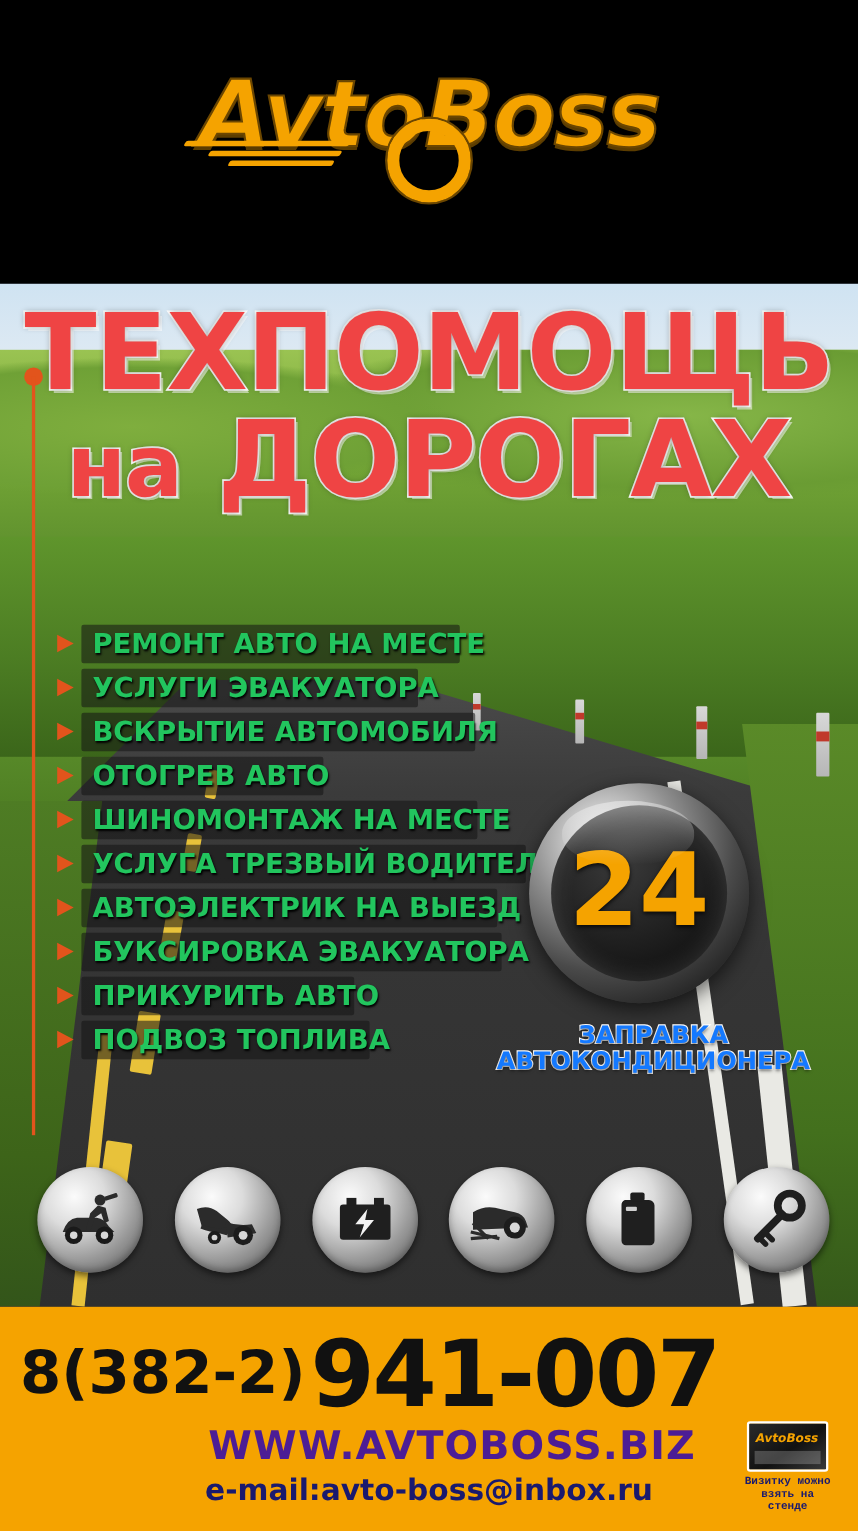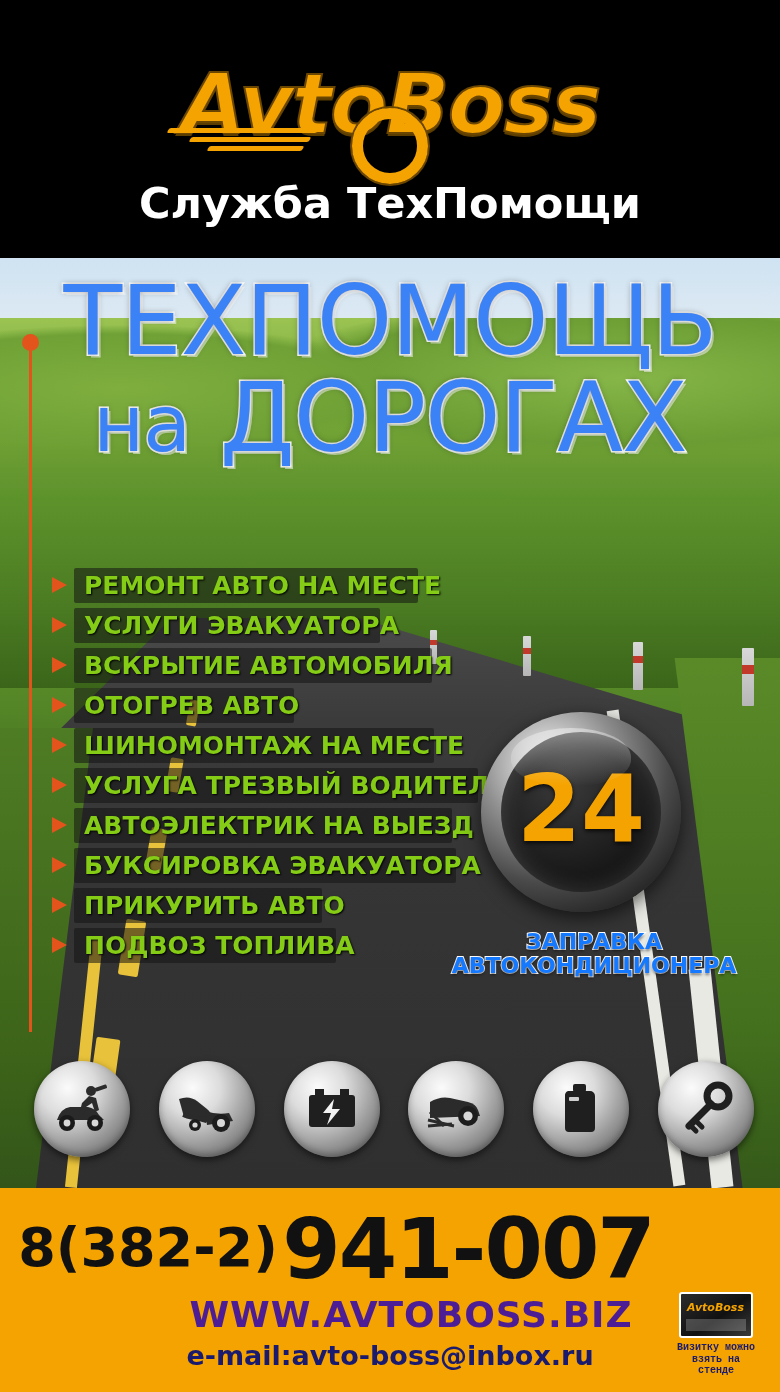--- a/index.html
+++ b/index.html
@@ -141,22 +141,22 @@
   }
 
   
   .headline {
     position: absolute; left: 0; top: 276px; width: 780px;
     text-align: center;
     pointer-events: none;
   }
   .headline .l1, .headline .l2 {
     font-family: "DejaVu Sans", sans-serif;
-    font-weight: normal;
-    color: #3b82f6;
+    font-weight: bold;
+    color: #ef4444;
     -webkit-text-stroke: 3px #ffffff;
     paint-order: stroke fill;
     line-height: .95;
     letter-spacing: -1px;
     text-shadow:
       0 0 6px rgba(0,0,0,.35),
       3px 3px 0 rgba(255,255,255,.55);
   }
   .headline .l1 { font-size: 96px; }
   .headline .l2 { font-size: 96px; margin-top: 6px; display: block; }
@@ -176,21 +176,21 @@
     position: absolute; left: 22px; top: 0;
     height: 35px;
     background: rgba(20,20,20,.55);
     border-radius: 2px;
   }
   .svc .txt {
     position: absolute; left: 32px; top: 3px;
     font-family: "DejaVu Sans", sans-serif;
     font-weight: bold;
     font-size: 25px;
-    color: #84cc16;
+    color: #22c55e;
     white-space: nowrap;
     text-shadow: 1px 1px 2px #000;
     text-align: center;
   }
   .svc .arrow {
     position: absolute; left: 0; top: 9px;
     width: 0; height: 0;
     border-left: 15px solid #e2541c;
     border-top: 8px solid transparent;
     border-bottom: 8px solid transparent;
@@ -351,21 +351,20 @@
   <div class="header">
     <div class="logo-wrap">
       <span class="logo-text">AvtoBoss</span>
       <div class="logo-swoosh">
         <span></span>
           <span></span>
           <span></span>
       </div>
       <div class="logo-ring"></div>
     </div>
-    <div class="subtitle">Служба ТехПомощи</div>
   </div>
 
   <div class="scene">
     <div class="sky"></div>
     <div class="hills"></div>
     <div class="field"></div>
     <div class="road"></div>
     <div class="grass-left"></div>
     <div class="grass-right"></div>
 

